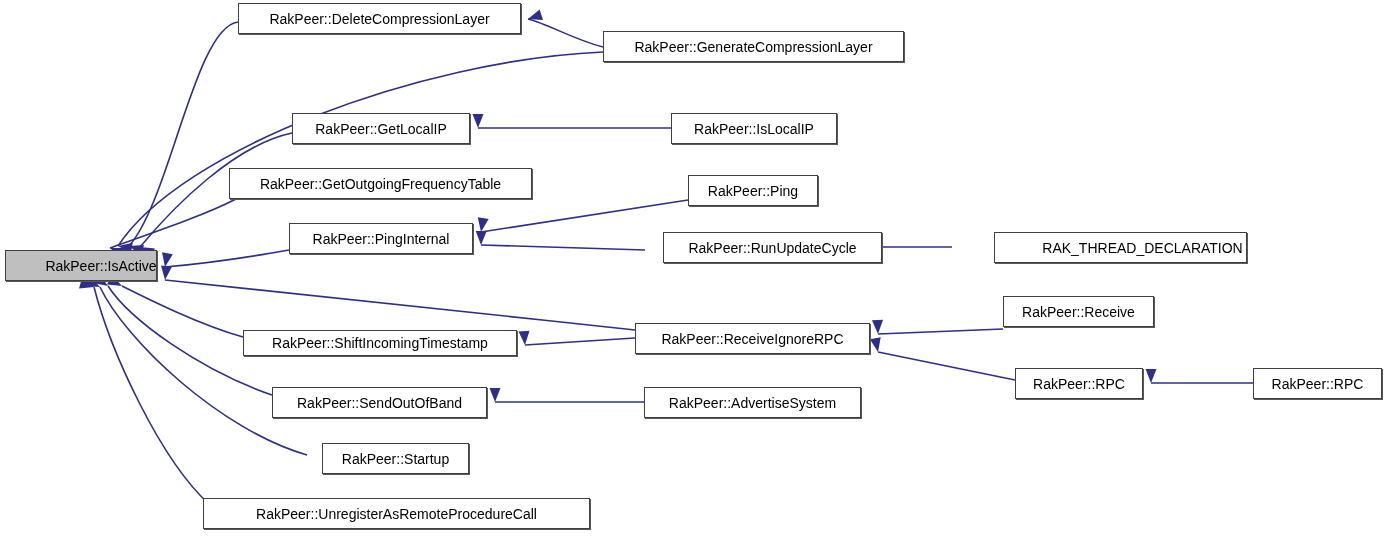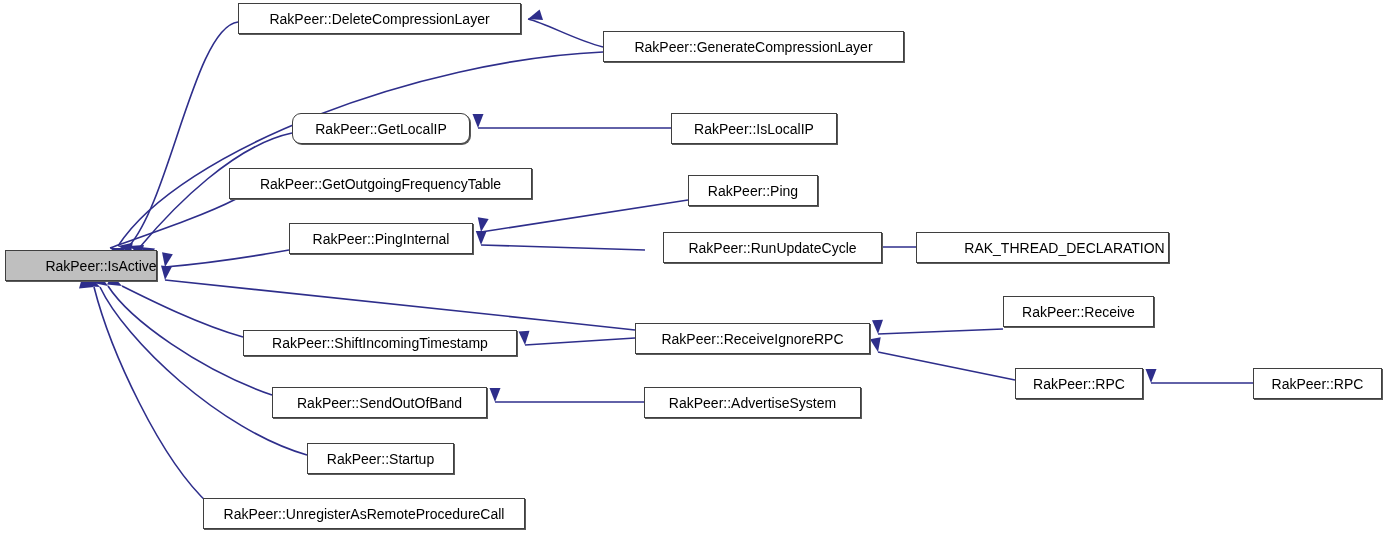--- a/index.html
+++ b/index.html
@@ -95,39 +95,39 @@
     </svg>
 <div class="node highlight" style="left: 5px; top: 250px; width: 152px; height: 31px; padding-left: 40px;">
       <span class="node-label">RakPeer::IsActive</span>
     </div>
     <div class="node" style="left: 238px; top: 3px; width: 283px; height: 31px;">
       <span class="node-label">RakPeer::DeleteCompressionLayer</span>
     </div>
     <div class="node" style="left: 603px; top: 31px; width: 301px; height: 31px;">
       <span class="node-label">RakPeer::GenerateCompressionLayer</span>
     </div>
-    <div class="node" style="left: 292px; top: 113px; width: 178px; height: 31px; border-radius: 9px;">
+    <div class="node" style="left: 292px; top: 113px; width: 178px; height: 31px;">
       <span class="node-label">RakPeer::GetLocalIP</span>
     </div>
     <div class="node" style="left: 671px; top: 113px; width: 166px; height: 31px;">
       <span class="node-label">RakPeer::IsLocalIP</span>
     </div>
     <div class="node" style="left: 229px; top: 168px; width: 303px; height: 31px;">
       <span class="node-label">RakPeer::GetOutgoingFrequencyTable</span>
     </div>
     <div class="node" style="left: 688px; top: 175px; width: 130px; height: 31px;">
       <span class="node-label">RakPeer::Ping</span>
     </div>
     <div class="node" style="left: 289px; top: 223px; width: 184px; height: 31px;">
       <span class="node-label">RakPeer::PingInternal</span>
     </div>
     <div class="node" style="left: 663px; top: 232px; width: 219px; height: 31px; text-align: right;">
       <span class="node-label">RakPeer::RunUpdateCycle</span>
     </div>
-    <div class="node" style="left: 916px; top: 232px; width: 253px; height: 31px; padding-left: 44px;">
+    <div class="node" style="left: 994px; top: 232px; width: 253px; height: 31px; padding-left: 44px;">
       <span class="node-label">RAK_THREAD_DECLARATION</span>
     </div>
     <div class="node" style="left: 635px; top: 323px; width: 235px; height: 31px;">
       <span class="node-label">RakPeer::ReceiveIgnoreRPC</span>
     </div>
     <div class="node" style="left: 1003px; top: 296px; width: 151px; height: 31px;">
       <span class="node-label">RakPeer::Receive</span>
     </div>
     <div class="node" style="left: 243px; top: 330px; width: 274px; height: 26px;">
       <span class="node-label">RakPeer::ShiftIncomingTimestamp</span>
@@ -137,19 +137,19 @@
     </div>
     <div class="node" style="left: 1253px; top: 368px; width: 129px; height: 31px;">
       <span class="node-label">RakPeer::RPC</span>
     </div>
     <div class="node" style="left: 272px; top: 387px; width: 215px; height: 31px;">
       <span class="node-label">RakPeer::SendOutOfBand</span>
     </div>
     <div class="node" style="left: 644px; top: 387px; width: 217px; height: 31px;">
       <span class="node-label">RakPeer::AdvertiseSystem</span>
     </div>
-    <div class="node" style="left: 307px; top: 443px; width: 147px; height: 31px;">
+    <div class="node" style="left: 322px; top: 443px; width: 147px; height: 31px;">
       <span class="node-label">RakPeer::Startup</span>
     </div>
-    <div class="node" style="left: 203px; top: 498px; width: 322px; height: 31px;">
+    <div class="node" style="left: 203px; top: 498px; width: 387px; height: 31px;">
       <span class="node-label">RakPeer::UnregisterAsRemoteProcedureCall</span>
     </div>
   </div>
 
 </body></html>

